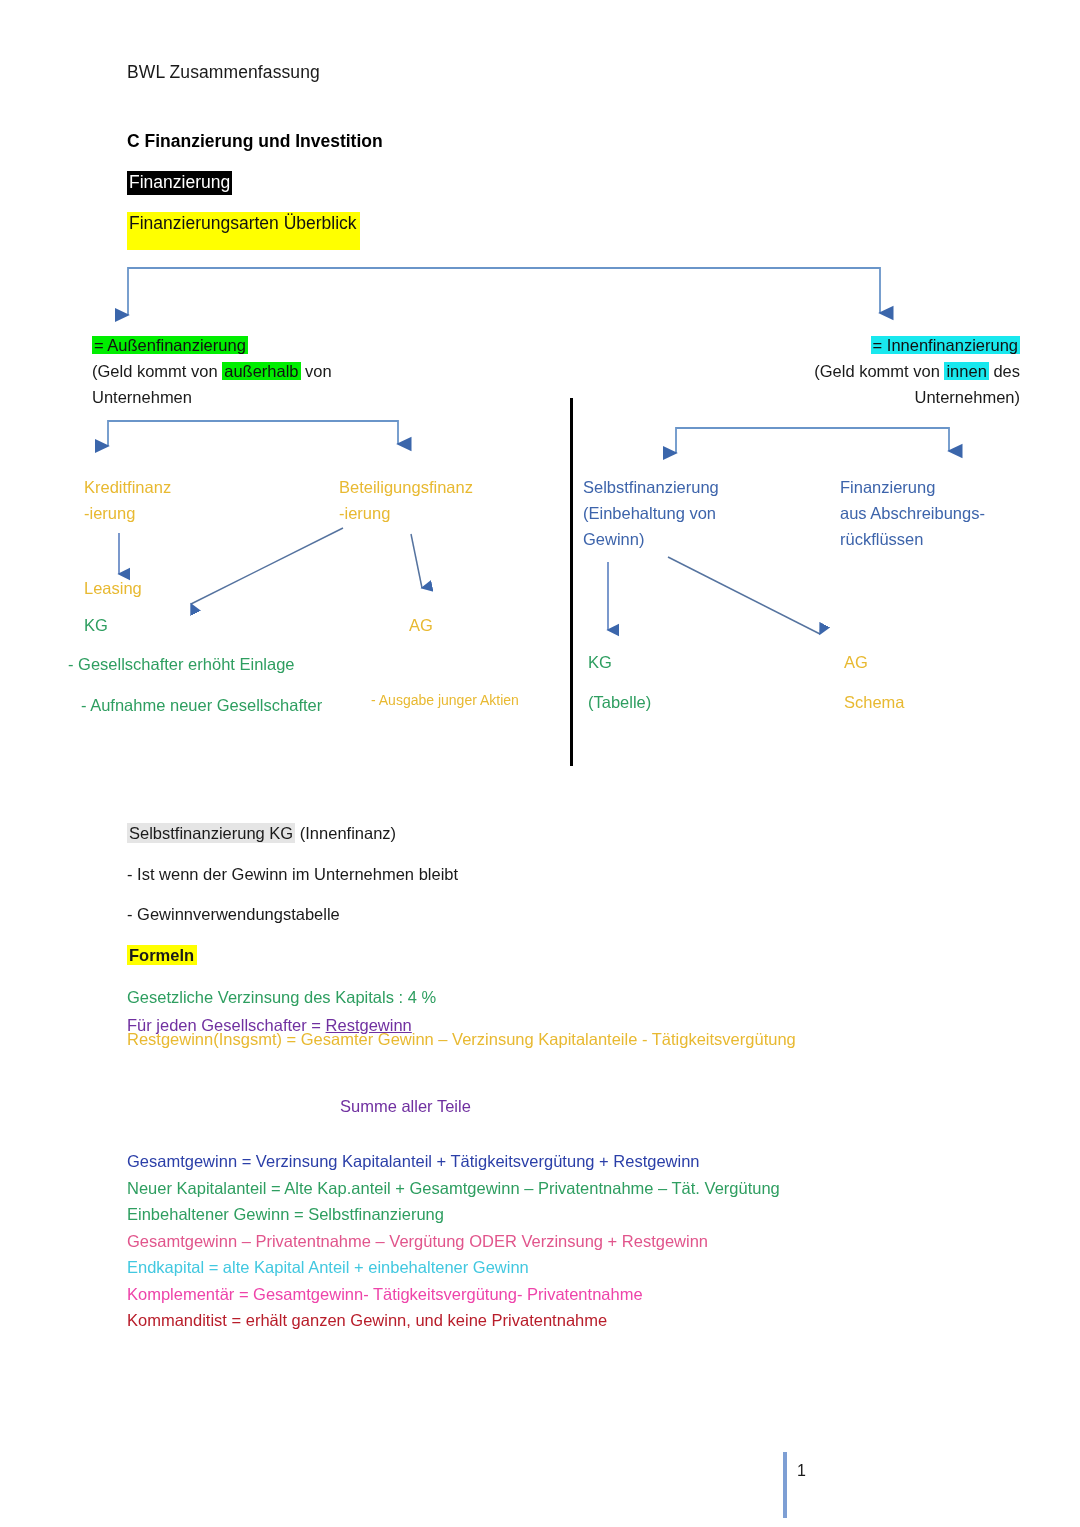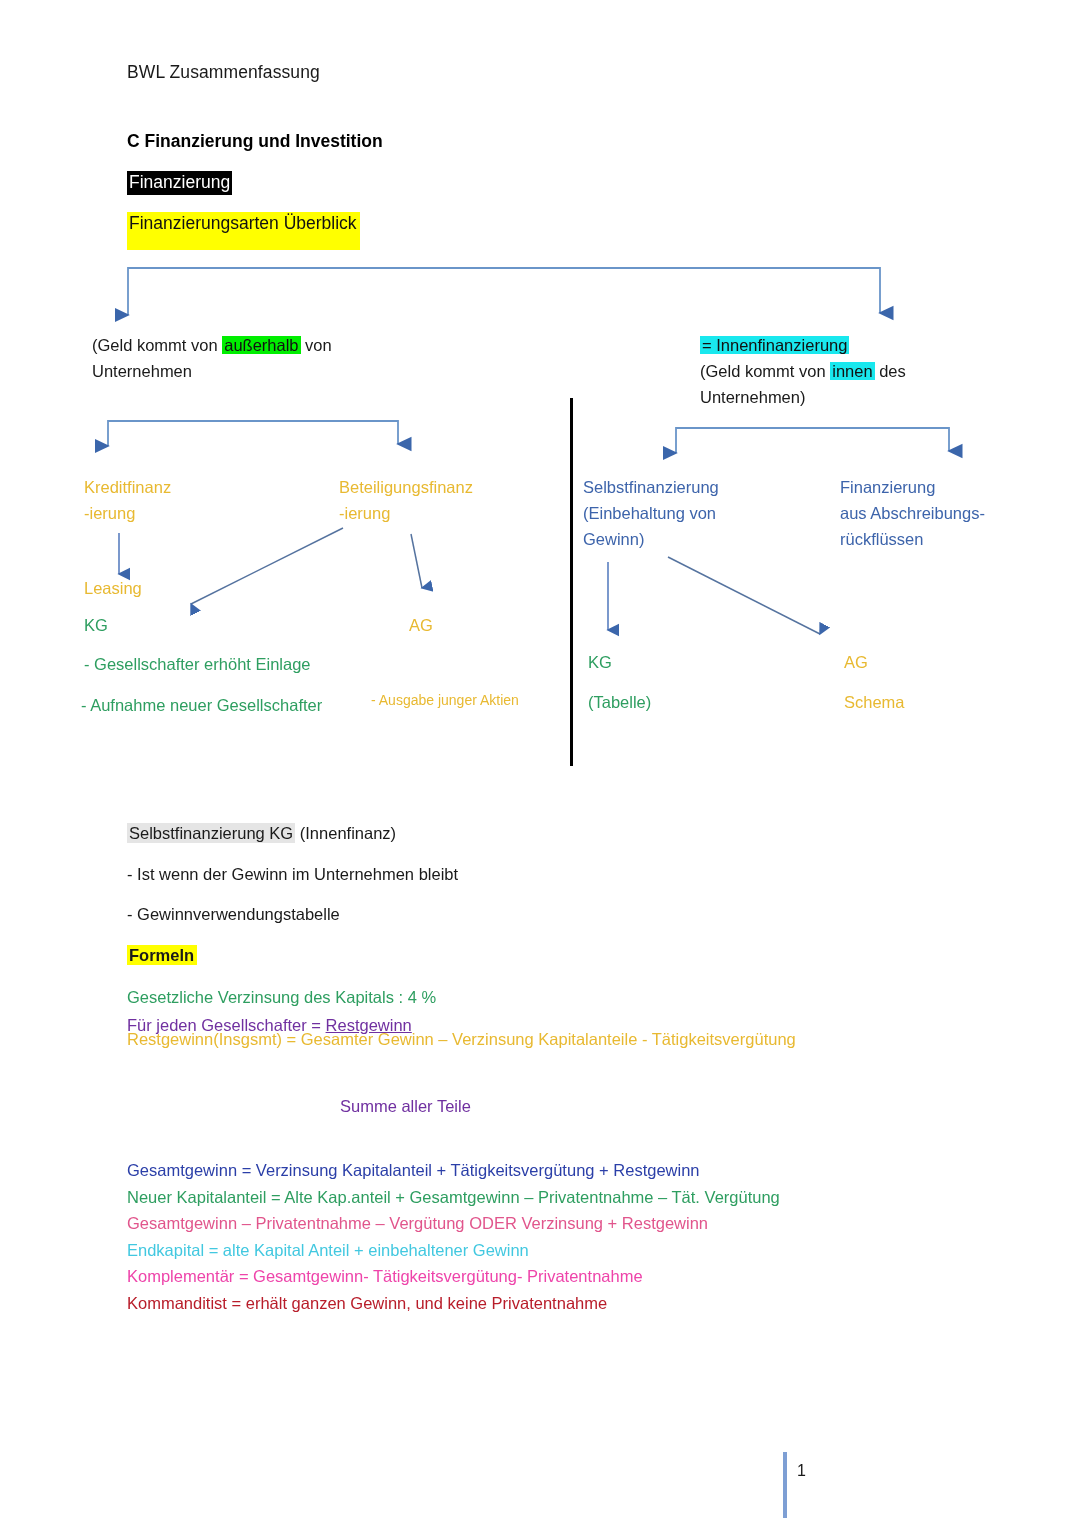--- a/index.html
+++ b/index.html
@@ -45,40 +45,40 @@
     font-size: 17.5px;
     background: #ffff00;
     color: #111111;
     padding: 1px 3px 16px 2px;
   }
 
   
   .blk { font-size: 16.5px; line-height: 26px; color: #1a1a1a; }
 
   .aussen { left: 92px; top: 332px; width: 420px; }
-  .innen  { left: 700px; top: 332px; width: 320px; text-align: left; }
+  .innen  { left: 700px; top: 332px; width: 320px; text-align: right; }
 
   .mark-green { background: #00ee00; color: #111111; padding: 0 2px; }
   .mark-cyan  { background: #19e8ee; color: #111111; padding: 0 2px; }
 
   .gold  { color: #e8b931; }
   .green { color: #2e9e60; }
   .blue  { color: #3d64ab; }
 
   .lvl3 { font-size: 16.5px; line-height: 26px; }
 
   .kredit   { left: 84px;  top: 474px; width: 240px; }
   .beteil   { left: 339px; top: 474px; width: 240px; }
   .selbst   { left: 583px; top: 474px; width: 230px; }
   .abschr   { left: 840px; top: 474px; width: 230px; }
 
   .leasing  { left: 84px;  top: 579px; font-size: 16.5px; }
   .kg-left  { left: 84px;  top: 616px; font-size: 16.5px; }
   .ag-left  { left: 409px; top: 616px; font-size: 16.5px; }
-  .bullet1  { left: 84px;  top: 655px; font-size: 16.5px; }
+  .bullet1  { left: 68px;  top: 655px; font-size: 16.5px; }
   .bullet2  { left: 371px; top: 692px; font-size: 14px; }
   .bullet3  { left: 81px;  top: 696px; font-size: 16.5px; }
 
   .kg-right    { left: 588px; top: 653px; font-size: 16.5px; }
   .tab-right   { left: 588px; top: 693px; font-size: 16.5px; }
   .ag-right    { left: 844px; top: 653px; font-size: 16.5px; }
   .schema-right{ left: 844px; top: 693px; font-size: 16.5px; }
 
   
   .lower { font-size: 16.5px; color: #1a1a1a; }
@@ -86,21 +86,21 @@
   .l-ist    { left: 127px; top: 865px; }
   .l-gvt    { left: 127px; top: 905px; }
   .l-form   { left: 127px; top: 946px; font-weight: bold; }
   .l-gesetz { left: 127px; top: 988px; color: #2e9e60; }
   .l-rest   { left: 127px; top: 1030px; color: #e8b931; }
   .l-fuer   { left: 127px; top: 1016px; color: #7030a0; }
   .l-summe  { left: 340px; top: 1097px; color: #7030a0; }
 
   .u-line { text-decoration: underline; }
 
-  .formulas { left: 127px; top: 1148px; font-size: 16.5px; line-height: 26.5px; margin-top: 9px; }
+  .formulas { left: 127px; top: 1148px; font-size: 16.5px; line-height: 26.5px; }
   .f-blue    { color: #2b3fa8; }
   .f-green   { color: #2e9e60; }
   .f-rose    { color: #e1558c; }
   .f-cyan    { color: #42c8e0; }
   .f-magenta { color: #ee44aa; }
   .f-darkred { color: #b81d2a; }
 
   
   .page-bar {
     left: 783px; top: 1452px;
@@ -168,20 +168,23 @@
 
     <g stroke="#55739f" stroke-width="1.5" fill="none">
       <path d="M668,557 L820,634" marker-end="url(#ah2)"></path>
     </g>
   </svg>
 
   <div class="abs divider"></div>
 
   <div class="abs blk aussen">
     <div>
+      <span class="mark-green">= Außenfinanzierung</span>
+    </div>
+    <div>
       <span>(Geld kommt von </span><span class="mark-green">außerhalb</span><span> von</span>
     </div>
     <div>Unternehmen</div>
   </div>
 
   <div class="abs blk innen">
     <div>
       <span class="mark-cyan">= Innenfinanzierung</span>
     </div>
     <div>
@@ -236,20 +239,21 @@
   <div class="abs lower l-gesetz">Gesetzliche Verzinsung des Kapitals : 4 %</div>
   <div class="abs lower l-rest">Restgewinn(Insgsmt) = Gesamter Gewinn – Verzinsung Kapitalanteile  - Tätigkeitsvergütung</div>
   <div class="abs lower l-fuer">
     <span>Für jeden Gesellschafter = </span><span class="u-line">Restgewinn</span>
   </div>
   <div class="abs lower l-summe">Summe aller Teile</div>
 
   <div class="abs formulas">
     <div class="f-blue">Gesamtgewinn = Verzinsung Kapitalanteil + Tätigkeitsvergütung + Restgewinn</div>
     <div class="f-green">Neuer Kapitalanteil = Alte Kap.anteil + Gesamtgewinn – Privatentnahme – Tät. Vergütung</div>
+    <div class="f-green">Einbehaltener Gewinn = Selbstfinanzierung</div>
     <div class="f-rose">Gesamtgewinn – Privatentnahme – Vergütung ODER Verzinsung + Restgewinn</div>
     <div class="f-cyan">Endkapital = alte Kapital Anteil + einbehaltener Gewinn</div>
     <div class="f-magenta">Komplementär = Gesamtgewinn- Tätigkeitsvergütung- Privatentnahme</div>
     <div class="f-darkred">Kommanditist = erhält ganzen Gewinn, und keine Privatentnahme</div>
   </div>
 
   <div class="abs page-bar"></div>
   <div class="abs page-num">1</div>
 
 </div>

